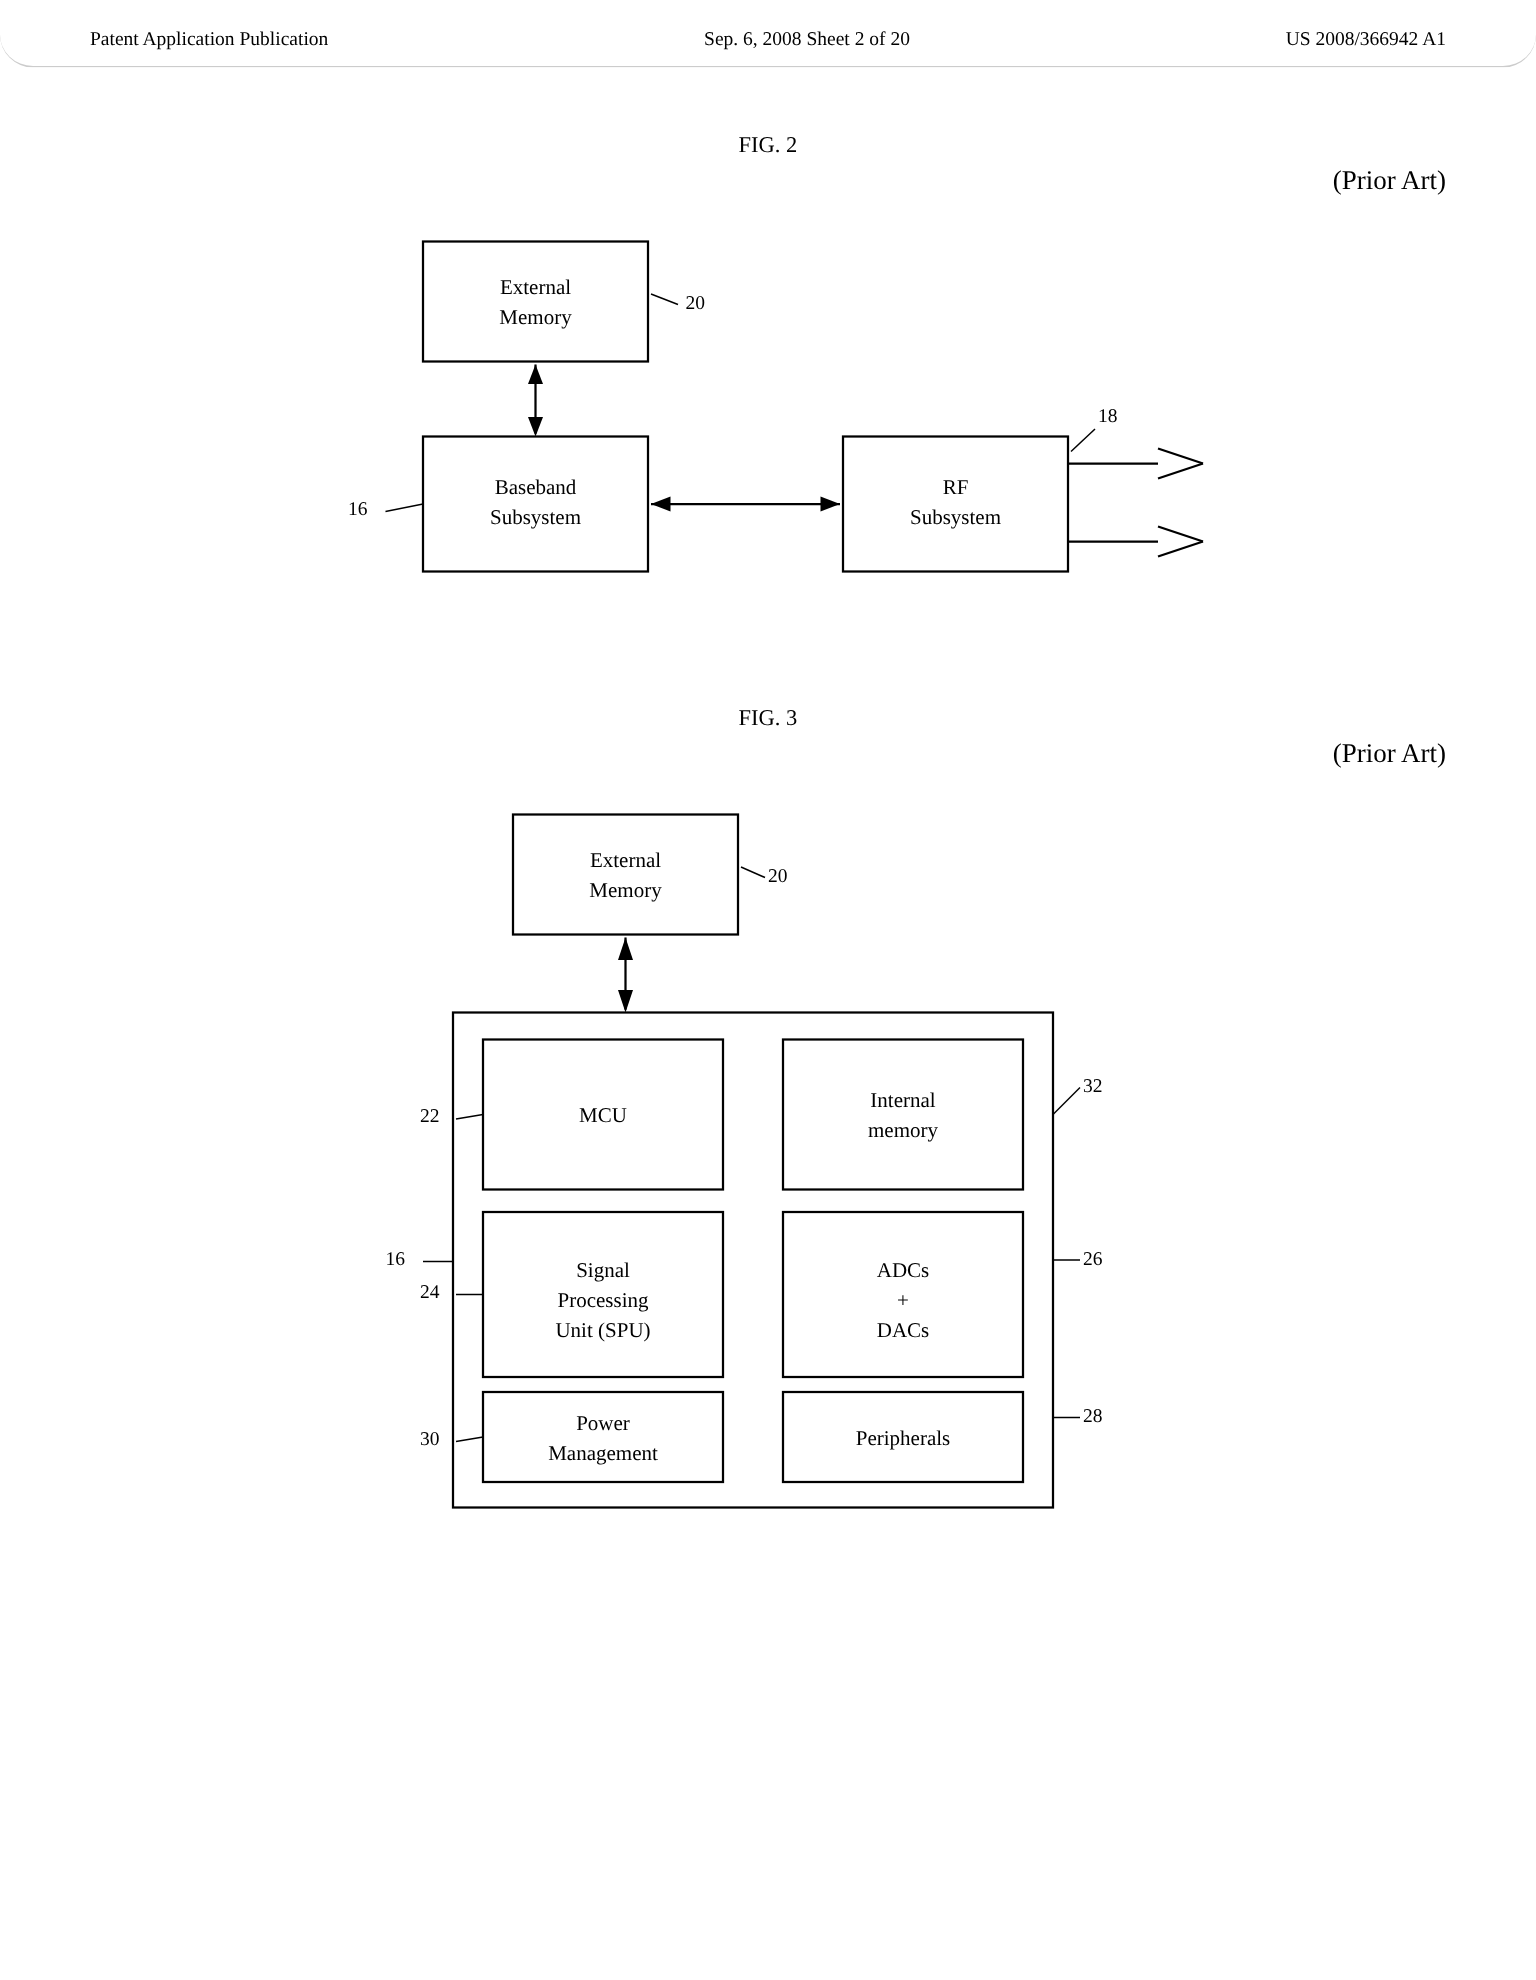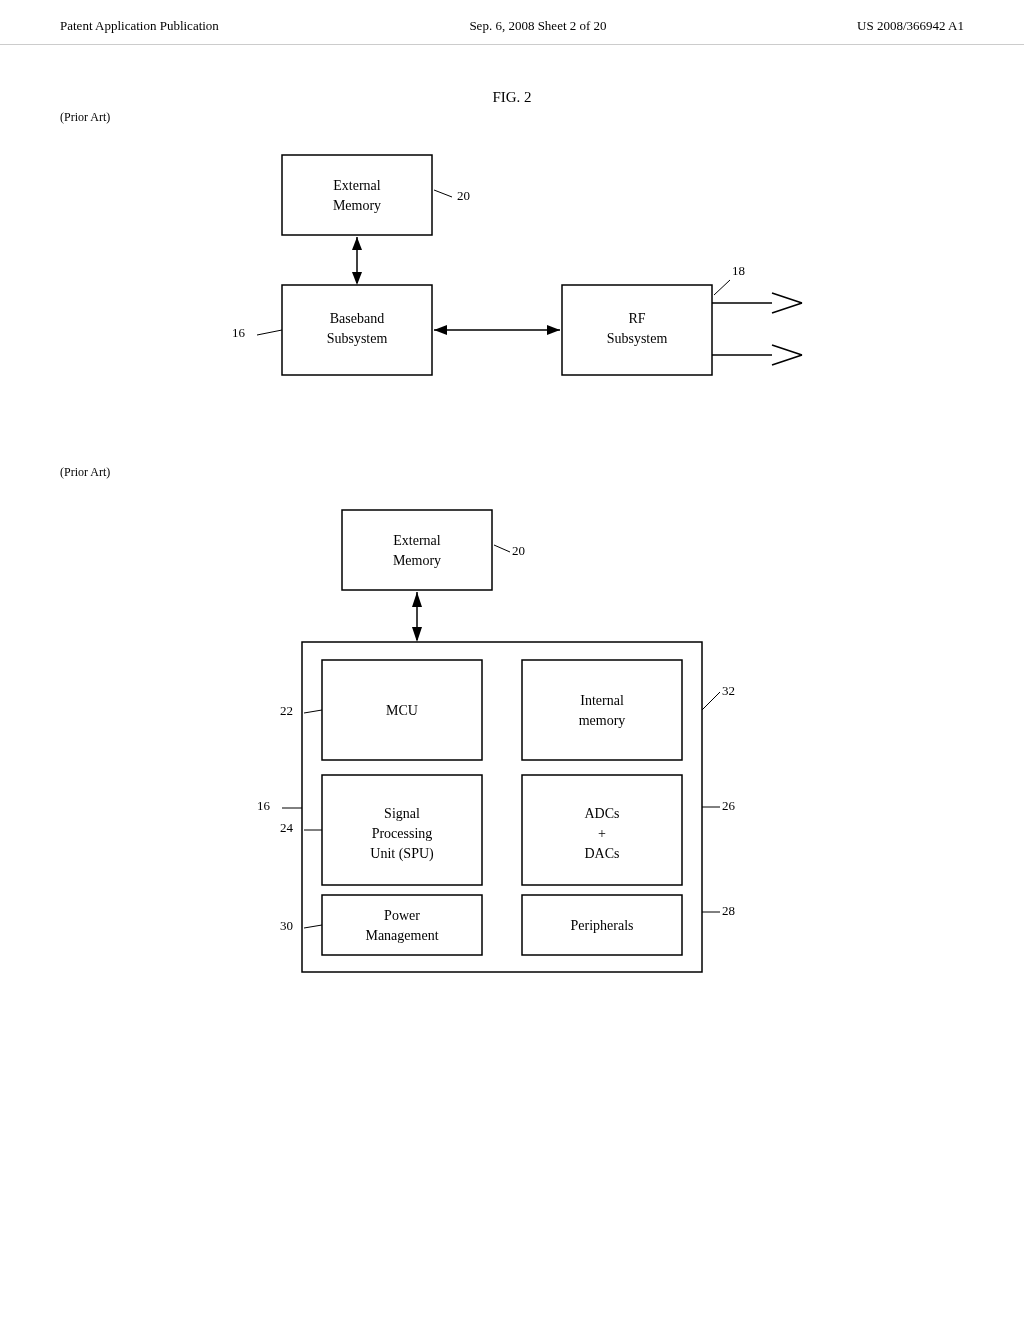--- a/index.html
+++ b/index.html
@@ -13,20 +13,21 @@
     }
 
     
     .patent-header {
       display: flex;
       justify-content: space-between;
       align-items: center;
       padding: 18px 60px 10px 60px;
       border-bottom: 1px solid #ccc;
       font-size: 13px;
+      border-radius: 22px;
     }
 
     
     .patent-content {
       padding: 30px 60px;
       position: relative;
     }
 
     
     .fig-section {
@@ -34,22 +35,22 @@
     }
 
     .fig-title {
       text-align: center;
       font-size: 15px;
       margin-bottom: 4px;
       margin-top: 14px;
     }
 
     .fig-subtitle {
-      text-align: left;
-      font-size: 12px;
+      text-align: right;
+      font-size: 18px;
       margin-bottom: 20px;
     }
 
     
     .svg-container {
       display: block;
       margin: 0 auto;
     }
   </style>
 </head>
@@ -103,20 +104,21 @@
       <line x1="610" y1="148" x2="640" y2="158" stroke="black" stroke-width="1.5"></line>
       <line x1="610" y1="168" x2="640" y2="158" stroke="black" stroke-width="1.5"></line>
 
       <line x1="550" y1="210" x2="610" y2="210" stroke="black" stroke-width="1.5"></line>
       <line x1="610" y1="200" x2="640" y2="210" stroke="black" stroke-width="1.5"></line>
       <line x1="610" y1="220" x2="640" y2="210" stroke="black" stroke-width="1.5"></line>
     </svg>
   </div>
 
   <div class="fig-section">
+    <div class="fig-title">FIG. 3</div>
     <div class="fig-subtitle">(Prior Art)</div>
 
     <svg class="svg-container" width="720" height="500" viewBox="0 0 720 500">
 
       <rect x="190" y="10" width="150" height="80" fill="white" stroke="black" stroke-width="1.5"></rect>
       <text x="265" y="45" text-anchor="middle" font-family="Times New Roman" font-size="14">External</text>
       <text x="265" y="65" text-anchor="middle" font-family="Times New Roman" font-size="14">Memory</text>
 
       <text x="360" y="55" font-family="Times New Roman" font-size="13">20</text>
       <line x1="358" y1="52" x2="342" y2="45" stroke="black" stroke-width="1"></line>

